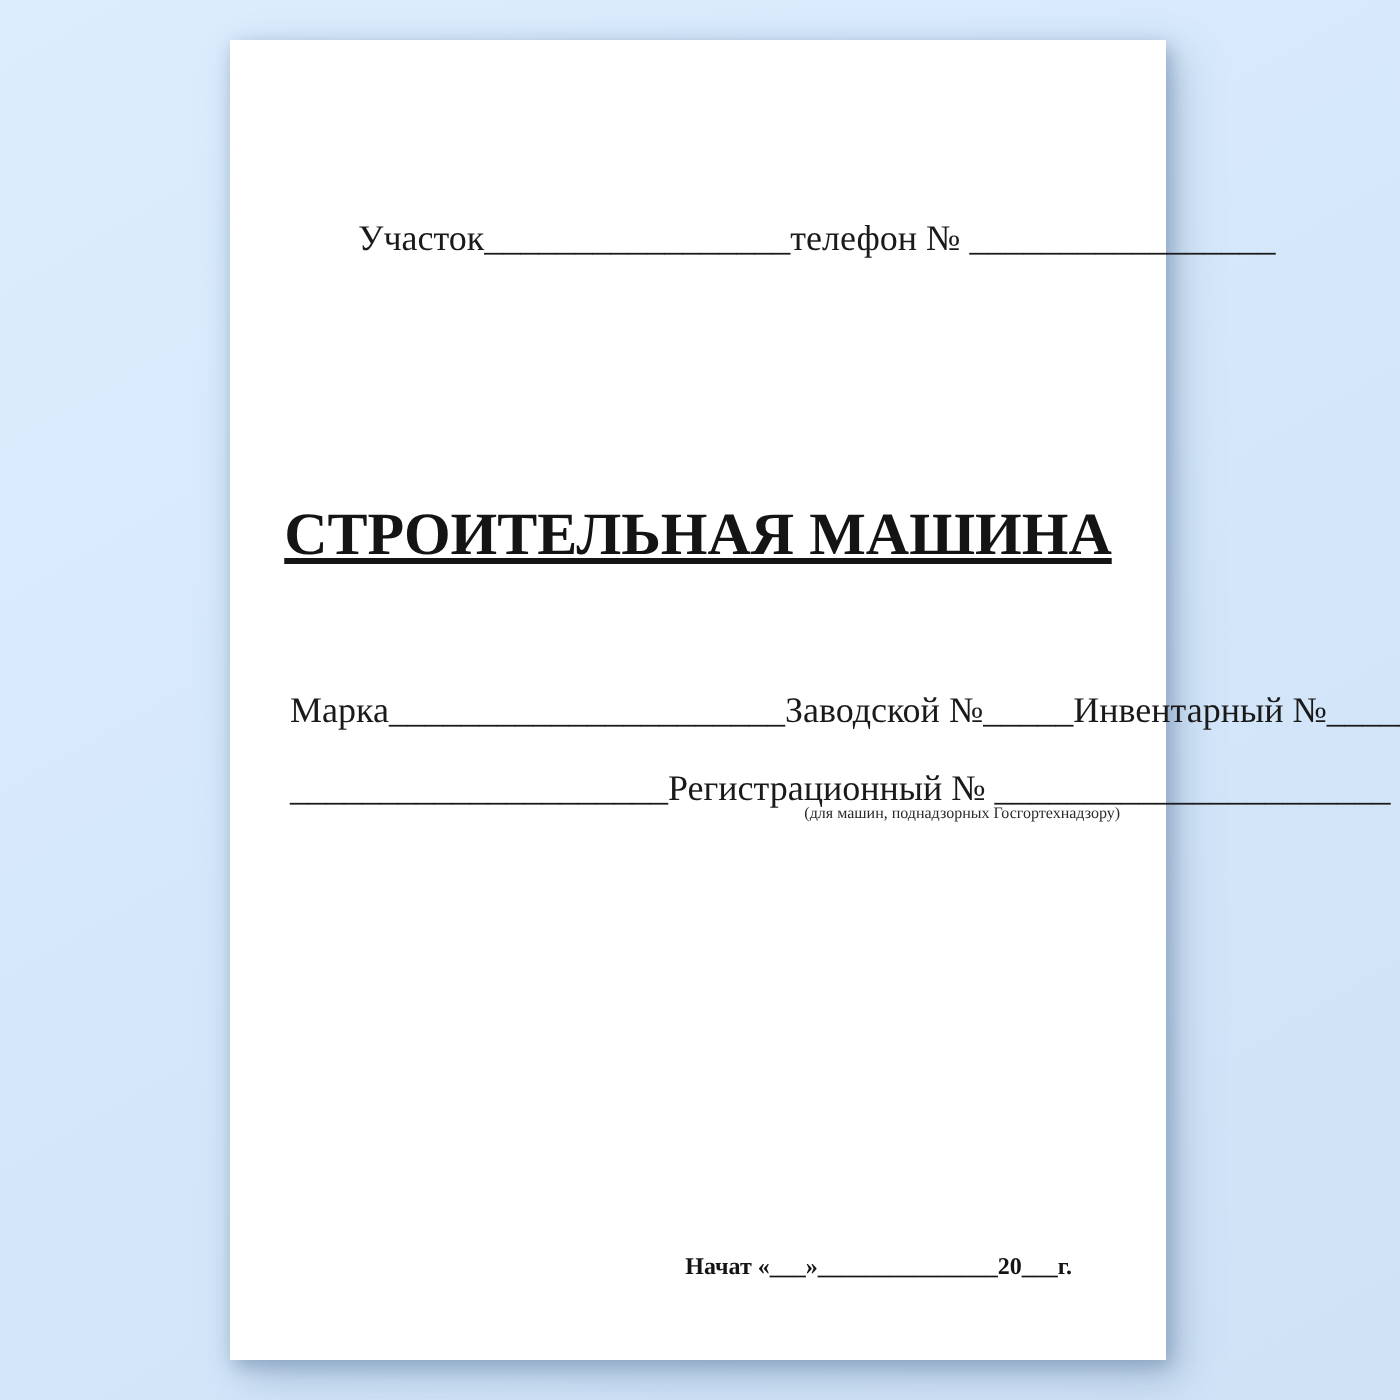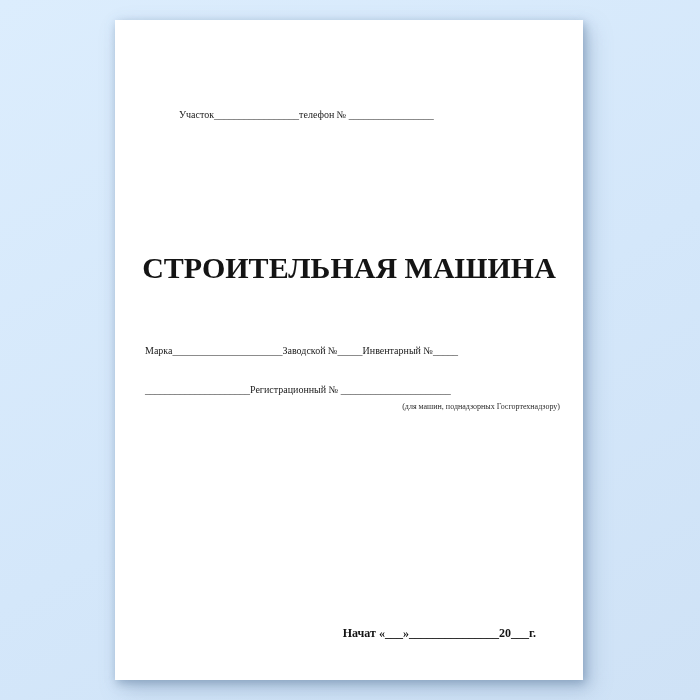--- a/index.html
+++ b/index.html
@@ -16,37 +16,38 @@
   .page {
     position: absolute;
     left: 115px; top: 20px;
     width: 468px; height: 660px;
     background: #ffffff;
     box-shadow: 2px 3px 9px rgba(104, 133, 166, 0.55),
                 7px 9px 20px rgba(104, 133, 166, 0.35);
   }
   .line {
     position: absolute;
-    font-size: 10px;
+    font-size: 18px;
     line-height: 1.15;
     white-space: pre;
     color: #1a1a1a;
   }
   .line-header { left: 64px; top: 89px; }
   .title {
     position: absolute;
     left: 0; right: 0; top: 233px;
     margin: 0;
     text-align: center;
     font-size: 30px;
     font-weight: bold;
     line-height: 1;
     letter-spacing: 0px;
     color: #141414;
     white-space: pre;
+    text-decoration: underline;
   }
   .line-name  { left: 30px; top: 287px; }
   .line-brand { left: 30px; top: 325px; }
   .line-reg   { left: 30px; top: 364px; }
   .reg-note {
     position: absolute;
     left: 281px; top: 383px;
     width: 164px;
     font-size: 8px;
     line-height: 1.1;

